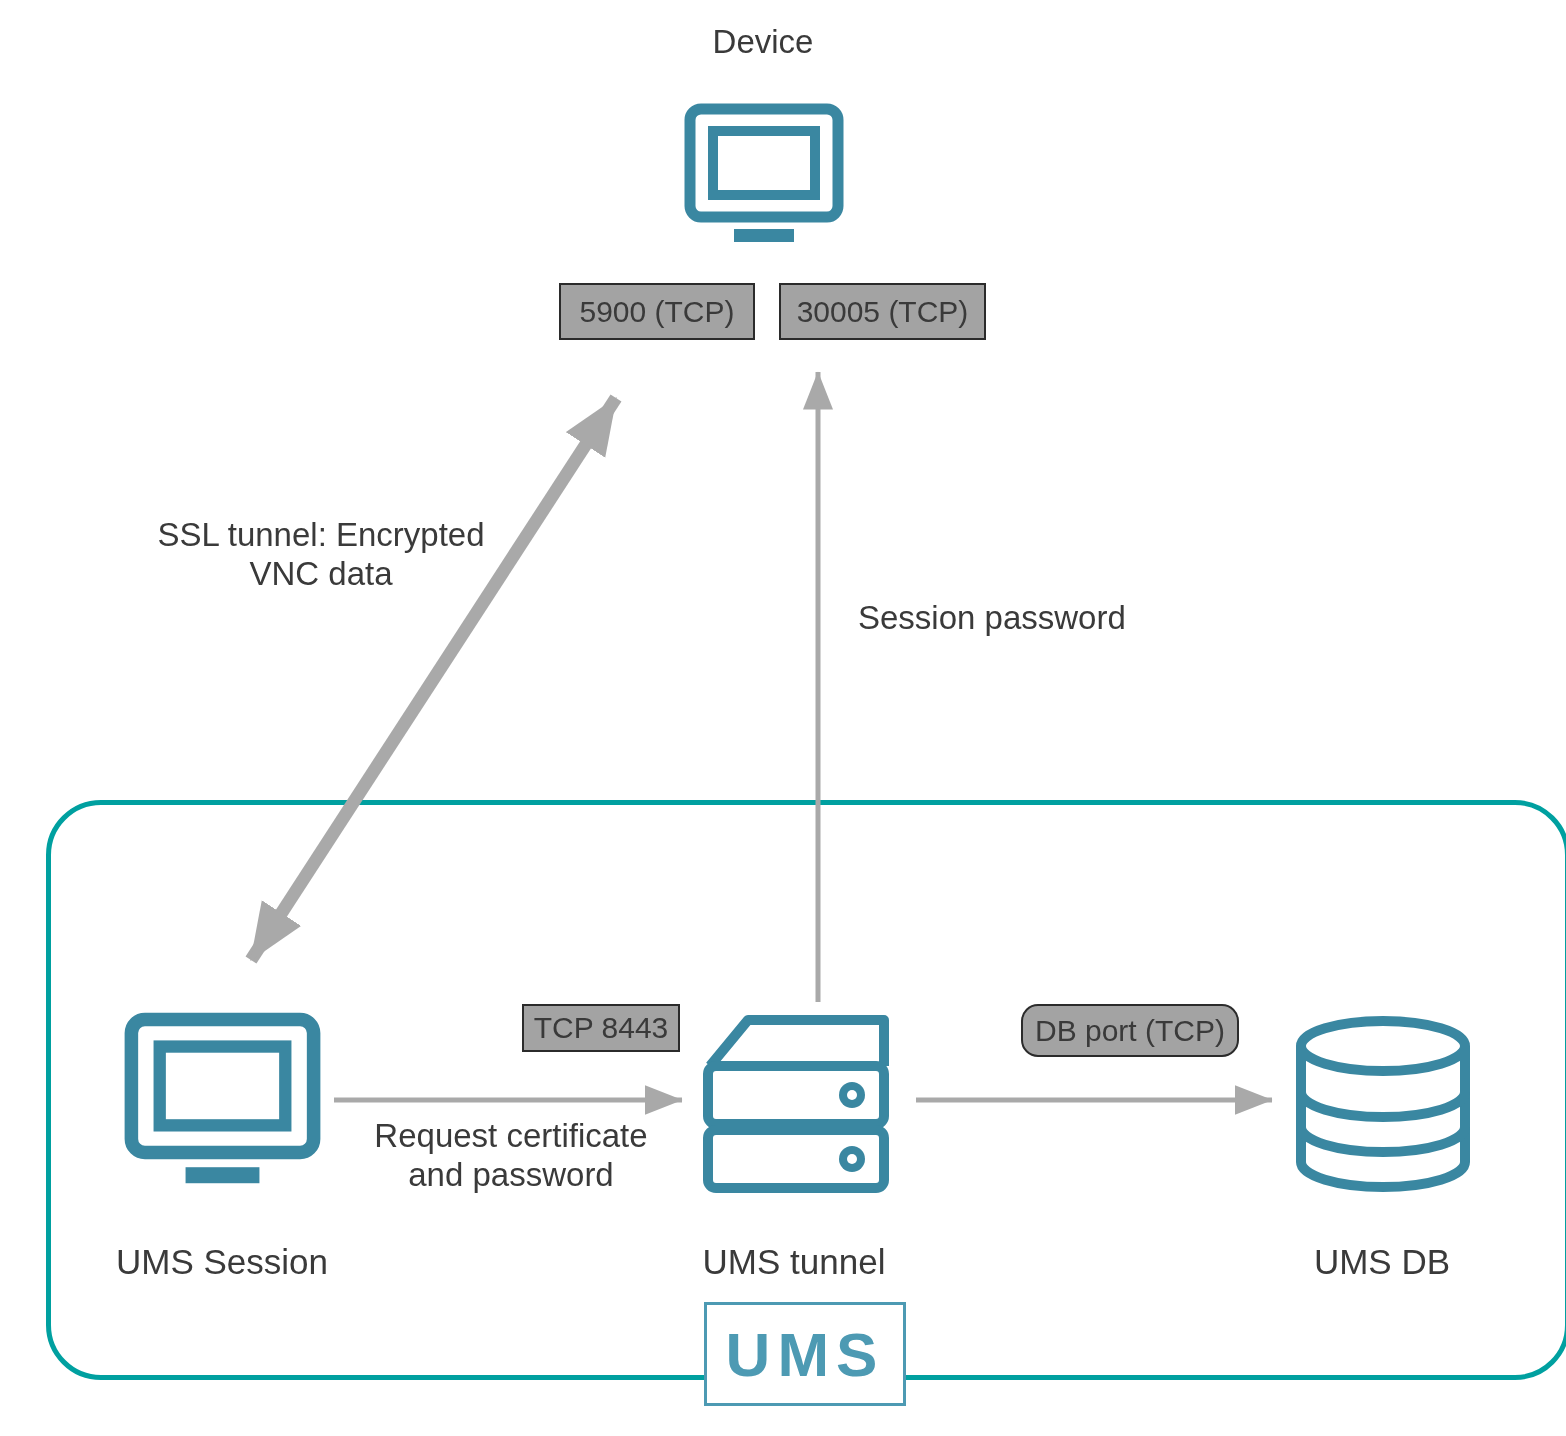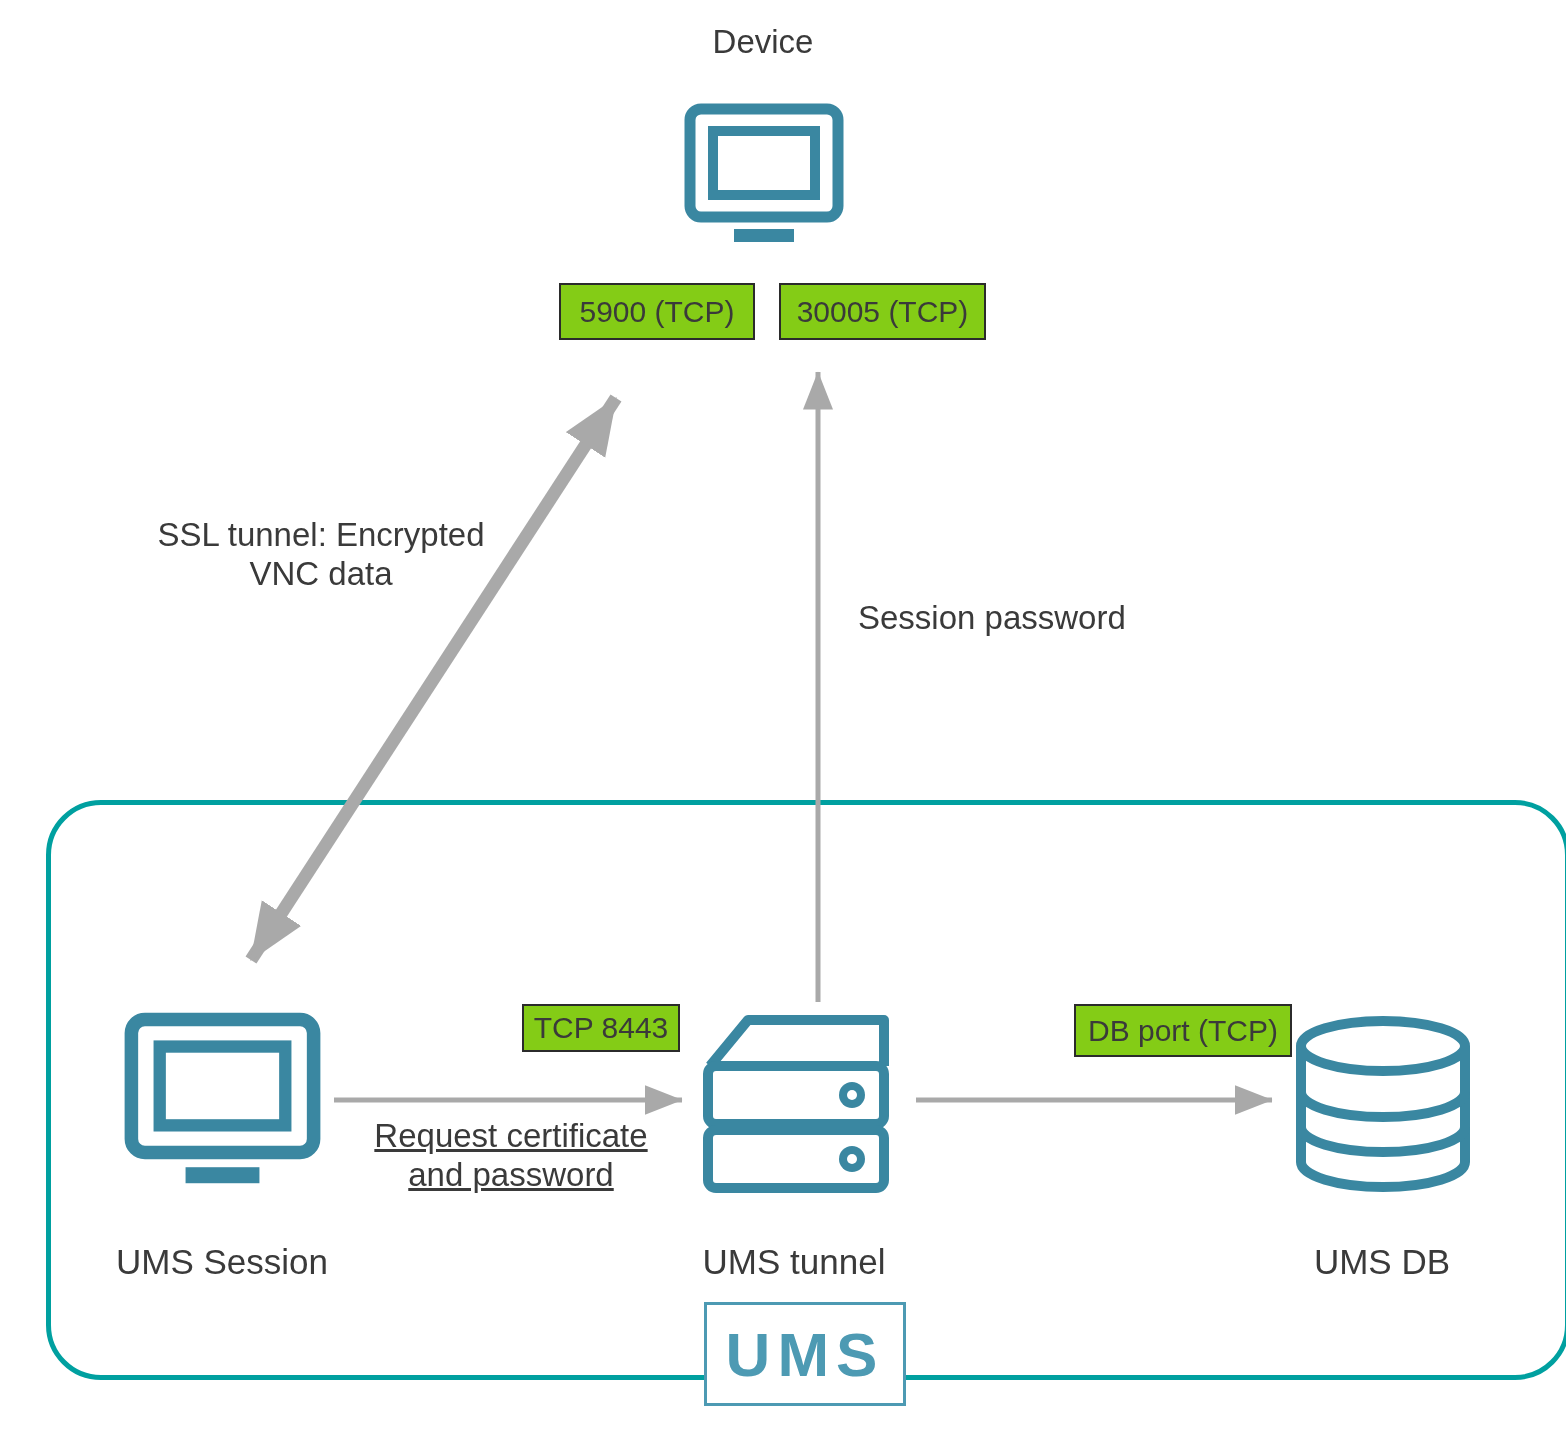--- a/index.html
+++ b/index.html
@@ -25,21 +25,21 @@
   }
   .arrow-marker{fill:var(--arrow);}
   .icon{position:absolute;z-index:3;color:var(--teal);}
   .icon svg{display:block;width:100%;height:100%;}
   .label{
     position:absolute;z-index:3;color:var(--text);font-size:33px;line-height:39px;
     text-align:center;white-space:pre-line;
   }
   .node-label{font-size:35px;}
   .port-box{
-    position:absolute;z-index:4;background:#84cc16;border:2px solid var(--box_border);
+    position:absolute;z-index:4;background:#a3a3a3;border:2px solid var(--box_border);
     color:var(--text);font-size:30px;display:flex;align-items:center;justify-content:center;
   }
   .logo-box{
     position:absolute;left:668px;top:1302px;width:202px;height:104px;z-index:5;
     background:#ffffff;border:3px solid var(--logo);
     display:flex;align-items:center;justify-content:center;
     color:var(--logo);font-size:62px;font-weight:700;letter-spacing:7px;
   }
 </style>
 </head>
@@ -69,26 +69,26 @@
     <svg viewBox="0 0 160 142" xmlns="http://www.w3.org/2000/svg">
       <rect x="6" y="6" width="148" height="108" rx="11" fill="none" stroke="currentColor" stroke-width="11"></rect>
       <rect x="29" y="28" width="102" height="64" fill="none" stroke="currentColor" stroke-width="10"></rect>
       <rect x="50" y="126" width="60" height="13" fill="currentColor"></rect>
     </svg>
   </div>
 
   <div class="port-box" style="left:523px;top:283px;width:196px;height:57px;">5900 (TCP)</div>
   <div class="port-box" style="left:743px;top:283px;width:207px;height:57px;text-align:right;">30005 (TCP)</div>
   <div class="port-box" style="left:486px;top:1004px;width:158px;height:48px;">TCP 8443</div>
-  <div class="port-box" style="left:1038px;top:1004px;width:218px;height:53px;">DB port (TCP)</div>
+  <div class="port-box" style="left:985px;top:1004px;width:218px;height:53px;border-radius:17px;">DB port (TCP)</div>
 
   <div class="label" style="left:115px;top:515px;width:340px;">SSL tunnel: Encrypted
 VNC data</div>
   <div class="label" style="left:750px;top:598px;width:410px;text-align:left;padding-left:72px;">Session password</div>
-  <div class="label" style="left:330px;top:1116px;width:290px;text-decoration:underline;">Request certificate
+  <div class="label" style="left:330px;top:1116px;width:290px;">Request certificate
 and password</div>
 
   <div class="icon" style="left:88px;top:1012px;width:197px;height:175px;">
     <svg viewBox="0 0 160 142" xmlns="http://www.w3.org/2000/svg">
       <rect x="6" y="6" width="148" height="108" rx="11" fill="none" stroke="currentColor" stroke-width="11"></rect>
       <rect x="29" y="28" width="102" height="64" fill="none" stroke="currentColor" stroke-width="10"></rect>
       <rect x="50" y="126" width="60" height="13" fill="currentColor"></rect>
     </svg>
   </div>
   <div class="label node-label" style="left:56px;top:1242px;width:260px;">UMS Session</div>

